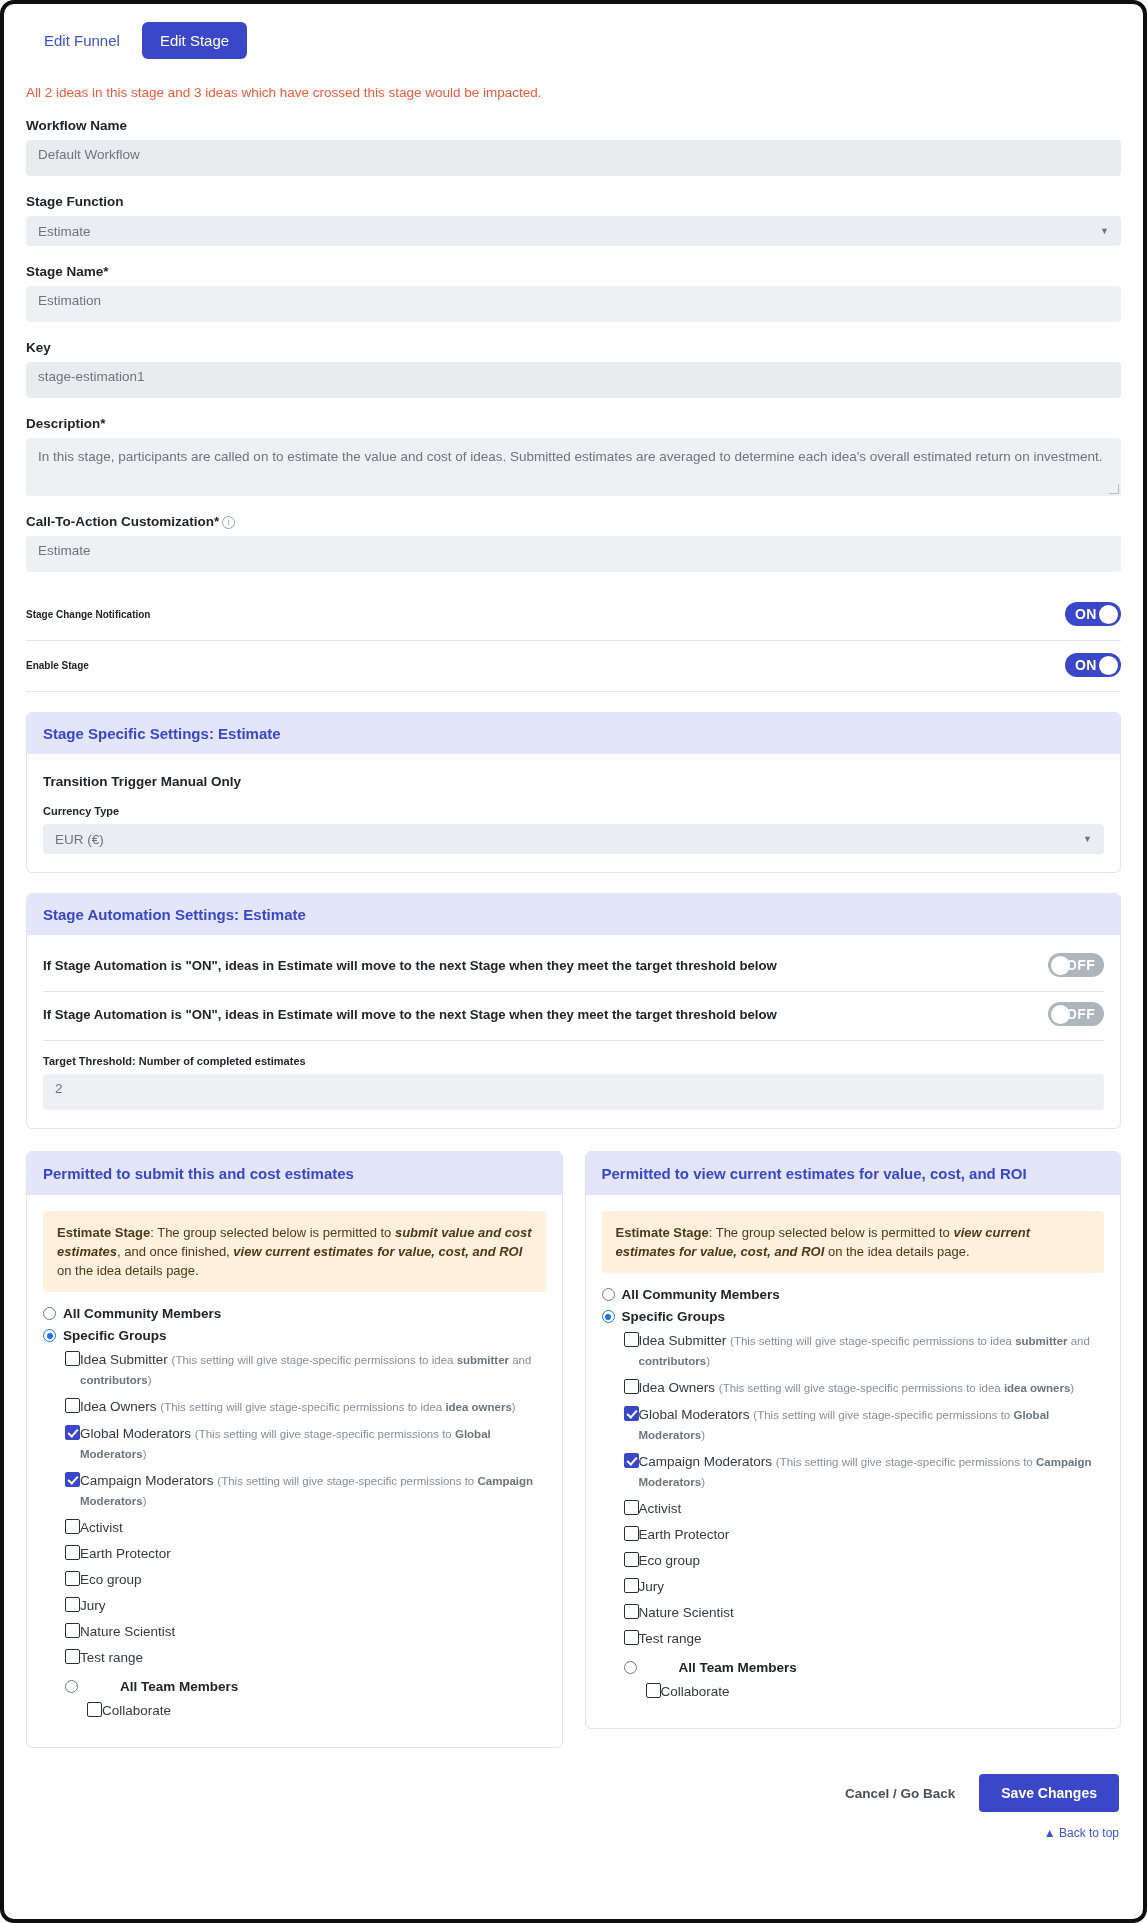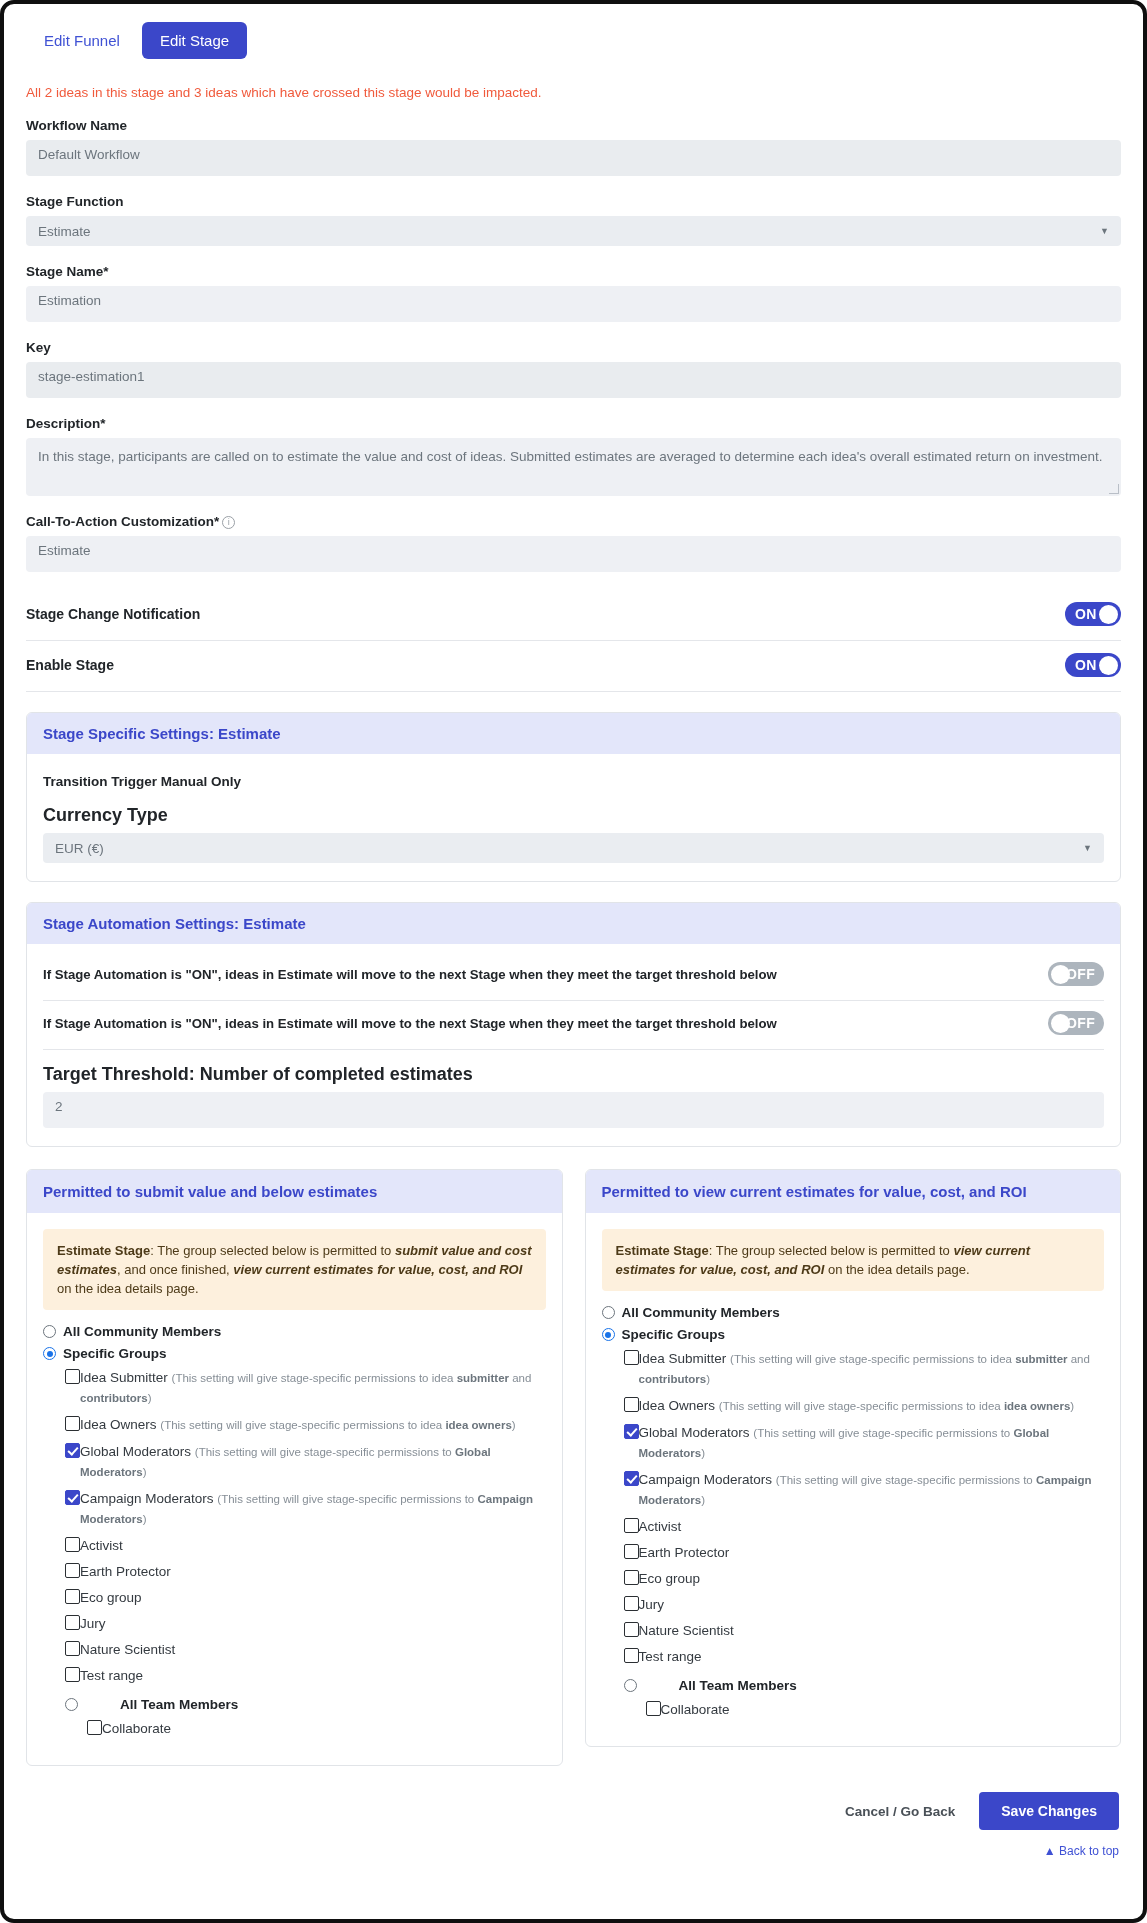--- a/index.html
+++ b/index.html
@@ -122,21 +122,21 @@
     border-right:1px solid #b9bfc7;
     border-bottom:1px solid #b9bfc7;
   }
 
   
   .toggle-row {
     display:flex; align-items:center; justify-content:space-between;
     border-bottom: 1px solid #e4e6ea;
     padding: 12px 0 14px 0;
   }
-  .toggle-row .tr-label { font-weight:bold; font-size:14px; }
+  .toggle-row .tr-label { font-weight:bold; font-size:10px; }
   .switch {
     width: 56px; height: 24px;
     border-radius: 14px;
     position: relative;
     display:flex; align-items:center;
     cursor:pointer;
     flex: 0 0 auto;
   }
   .switch.on { background: #3b47c9; justify-content:flex-start; }
   .switch.off { background: #adb5bd; justify-content:flex-end; }
@@ -168,21 +168,21 @@
   }
   .panel-head {
     background: #e3e6fa;
     color: #3b47c9;
     font-weight:bold;
     font-size: 15px;
     padding: 12px 16px;
   }
   .panel-body { padding: 16px 16px 18px 16px; }
   .sub-label { font-weight:bold; font-size:13.5px; margin: 4px 0 16px 0; }
-  .sub-label2 { font-weight:bold; font-size:18px; margin: 0 0 7px 0; }
+  .sub-label2 { font-weight:bold; font-size:11px; margin: 0 0 7px 0; }
 
   .auto-row {
     display:flex; align-items:center; justify-content:space-between;
     border-bottom:1px solid #e4e6ea;
     padding: 10px 0 14px 0;
   }
   .auto-row:first-child { padding-top: 2px; }
   .auto-row .ar-label { font-weight:bold; font-size:13.2px; max-width: 860px; }
 
   
@@ -341,21 +341,21 @@
         </span>
       </div>
       <div class="sub-label2" style="margin-top:14px;">Target Threshold: Number of completed estimates</div>
       <div class="input-box light" style="margin-bottom:0;">2</div>
     </div>
   </div>
 
   <div class="perm-wrap">
 
     <div class="perm-col">
-      <div class="perm-head">Permitted to submit value and below estimates</div>
+      <div class="perm-head">Permitted to submit this and cost estimates</div>
       <div class="perm-body">
         <div class="note">
           <b>Estimate Stage</b><span>: The group selected below is permitted to </span><i>submit value and cost estimates</i><span>, and once finished, </span><i>view current estimates for value, cost, and ROI</i><span> on the idea details page.</span>
         </div>
 
         <div class="radio-line">
           <span class="radio"></span>
           <span class="radio-label">All Community Members</span>
         </div>
         <div class="radio-line">

